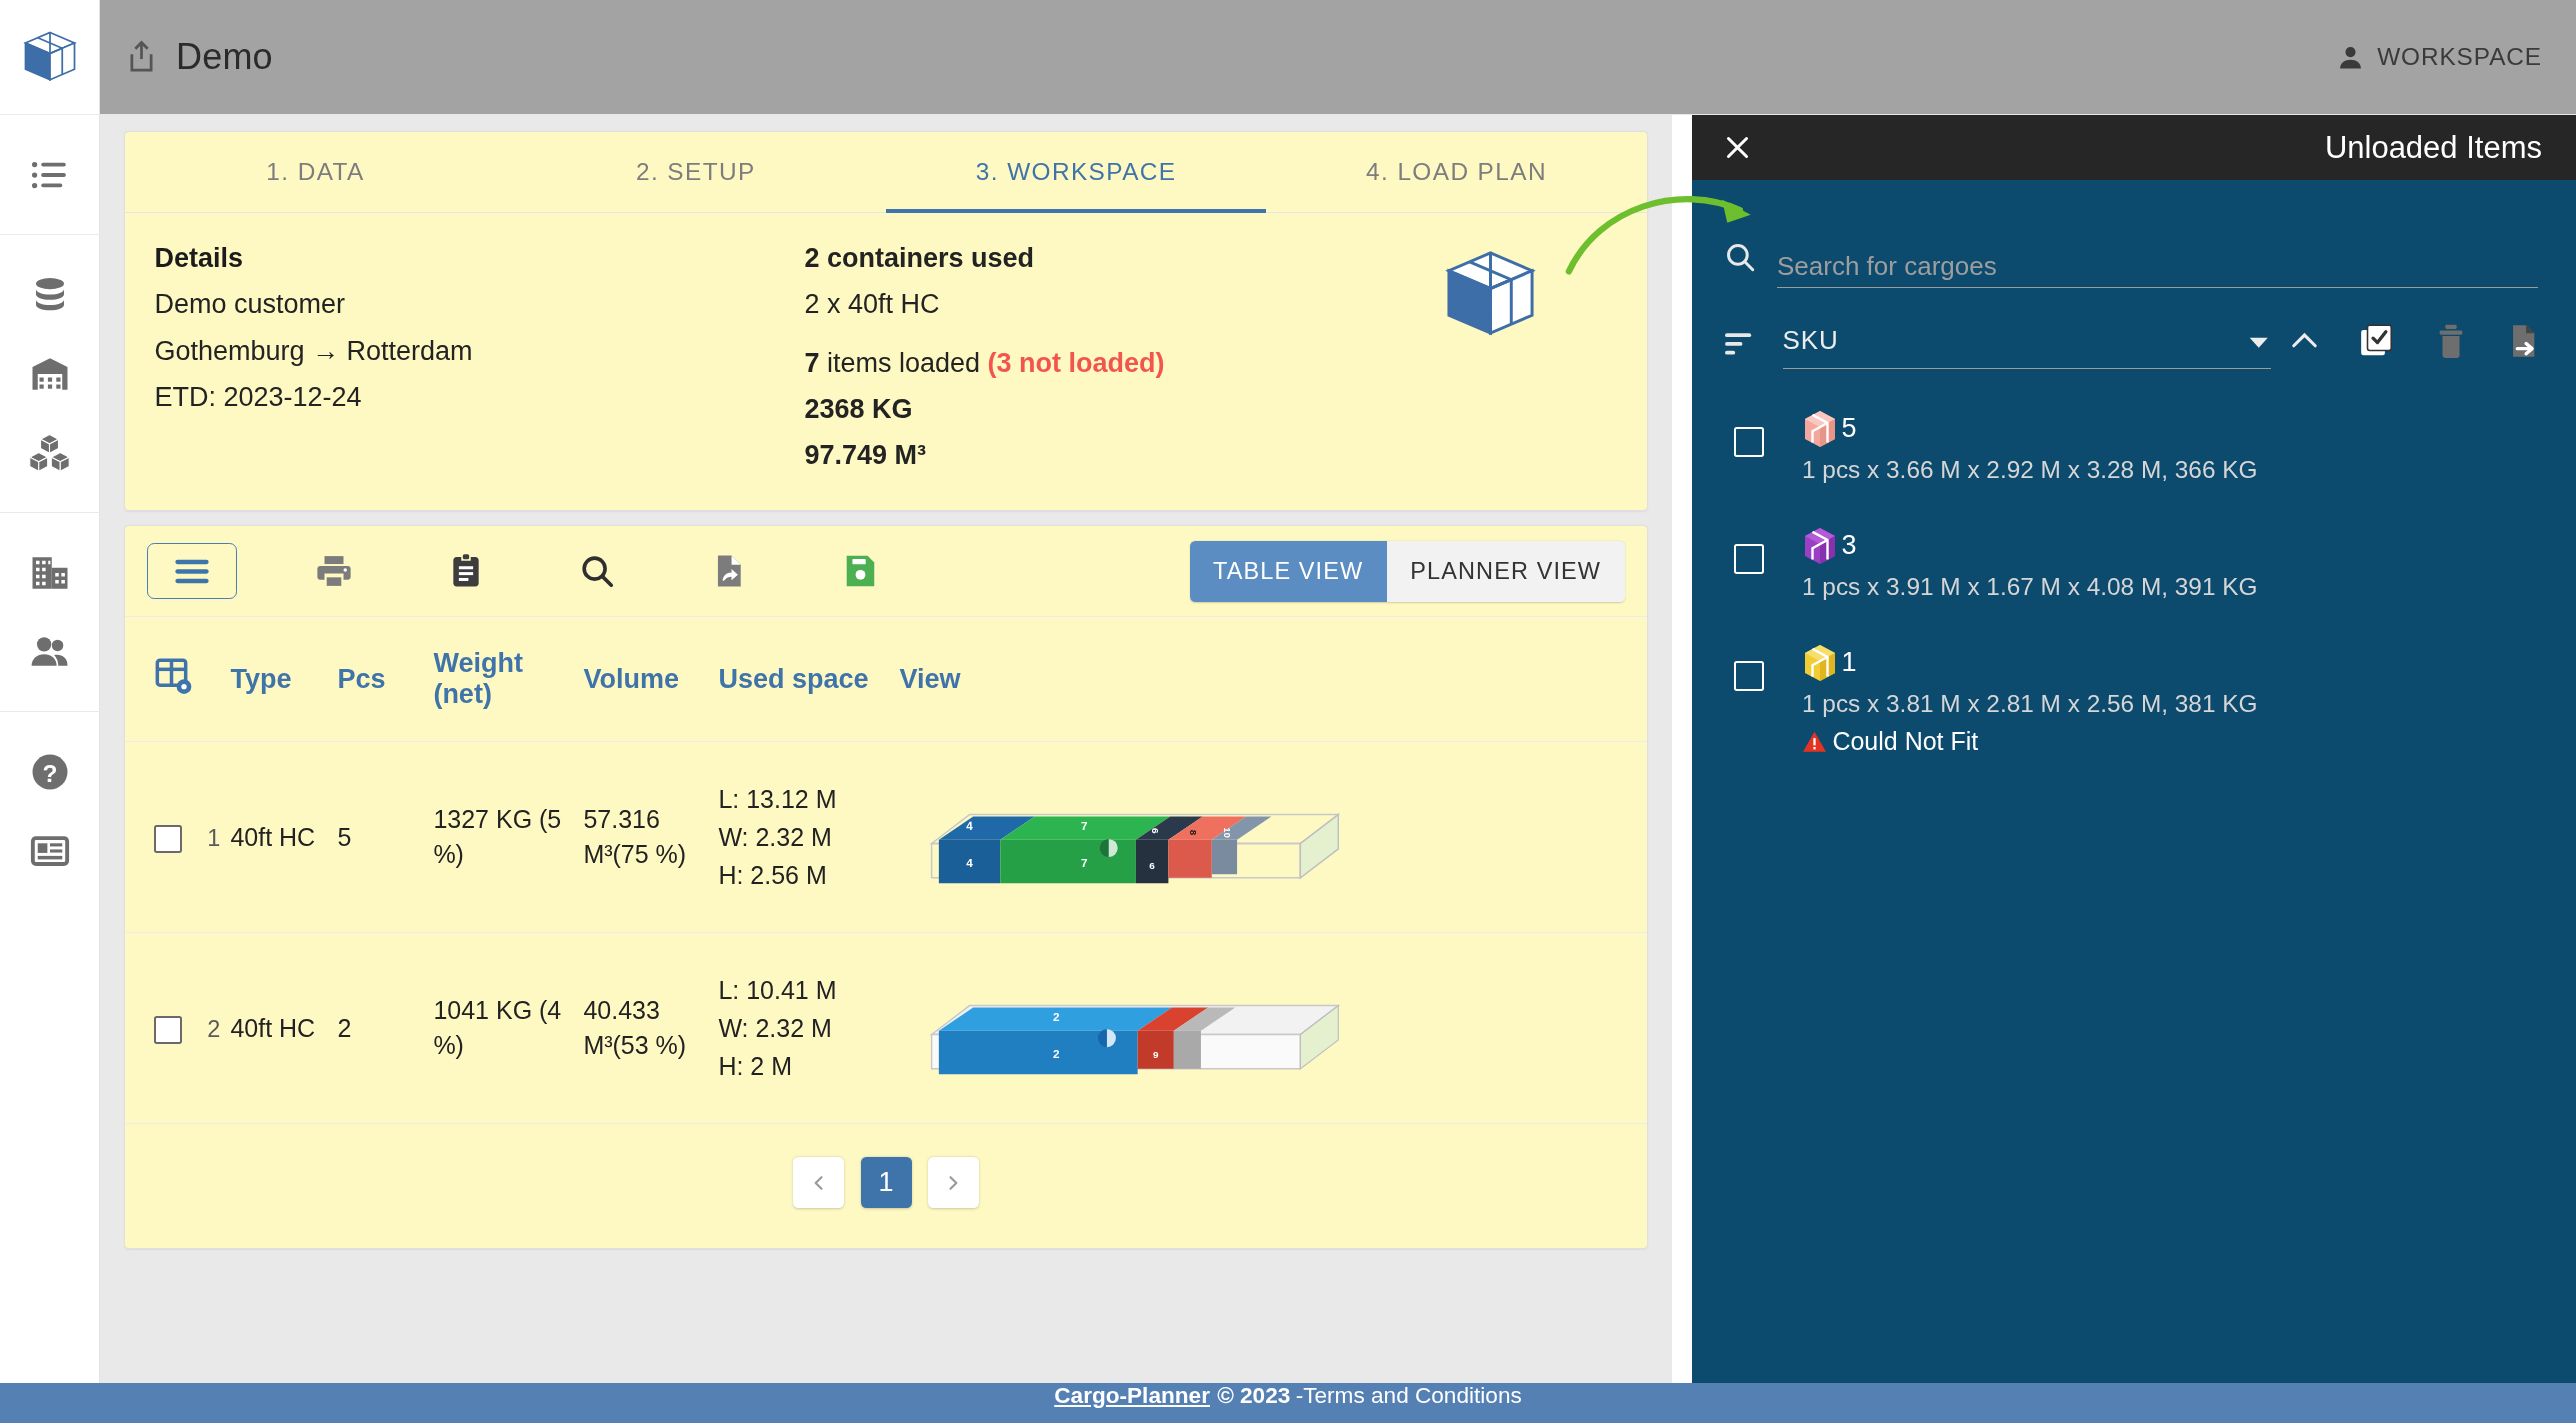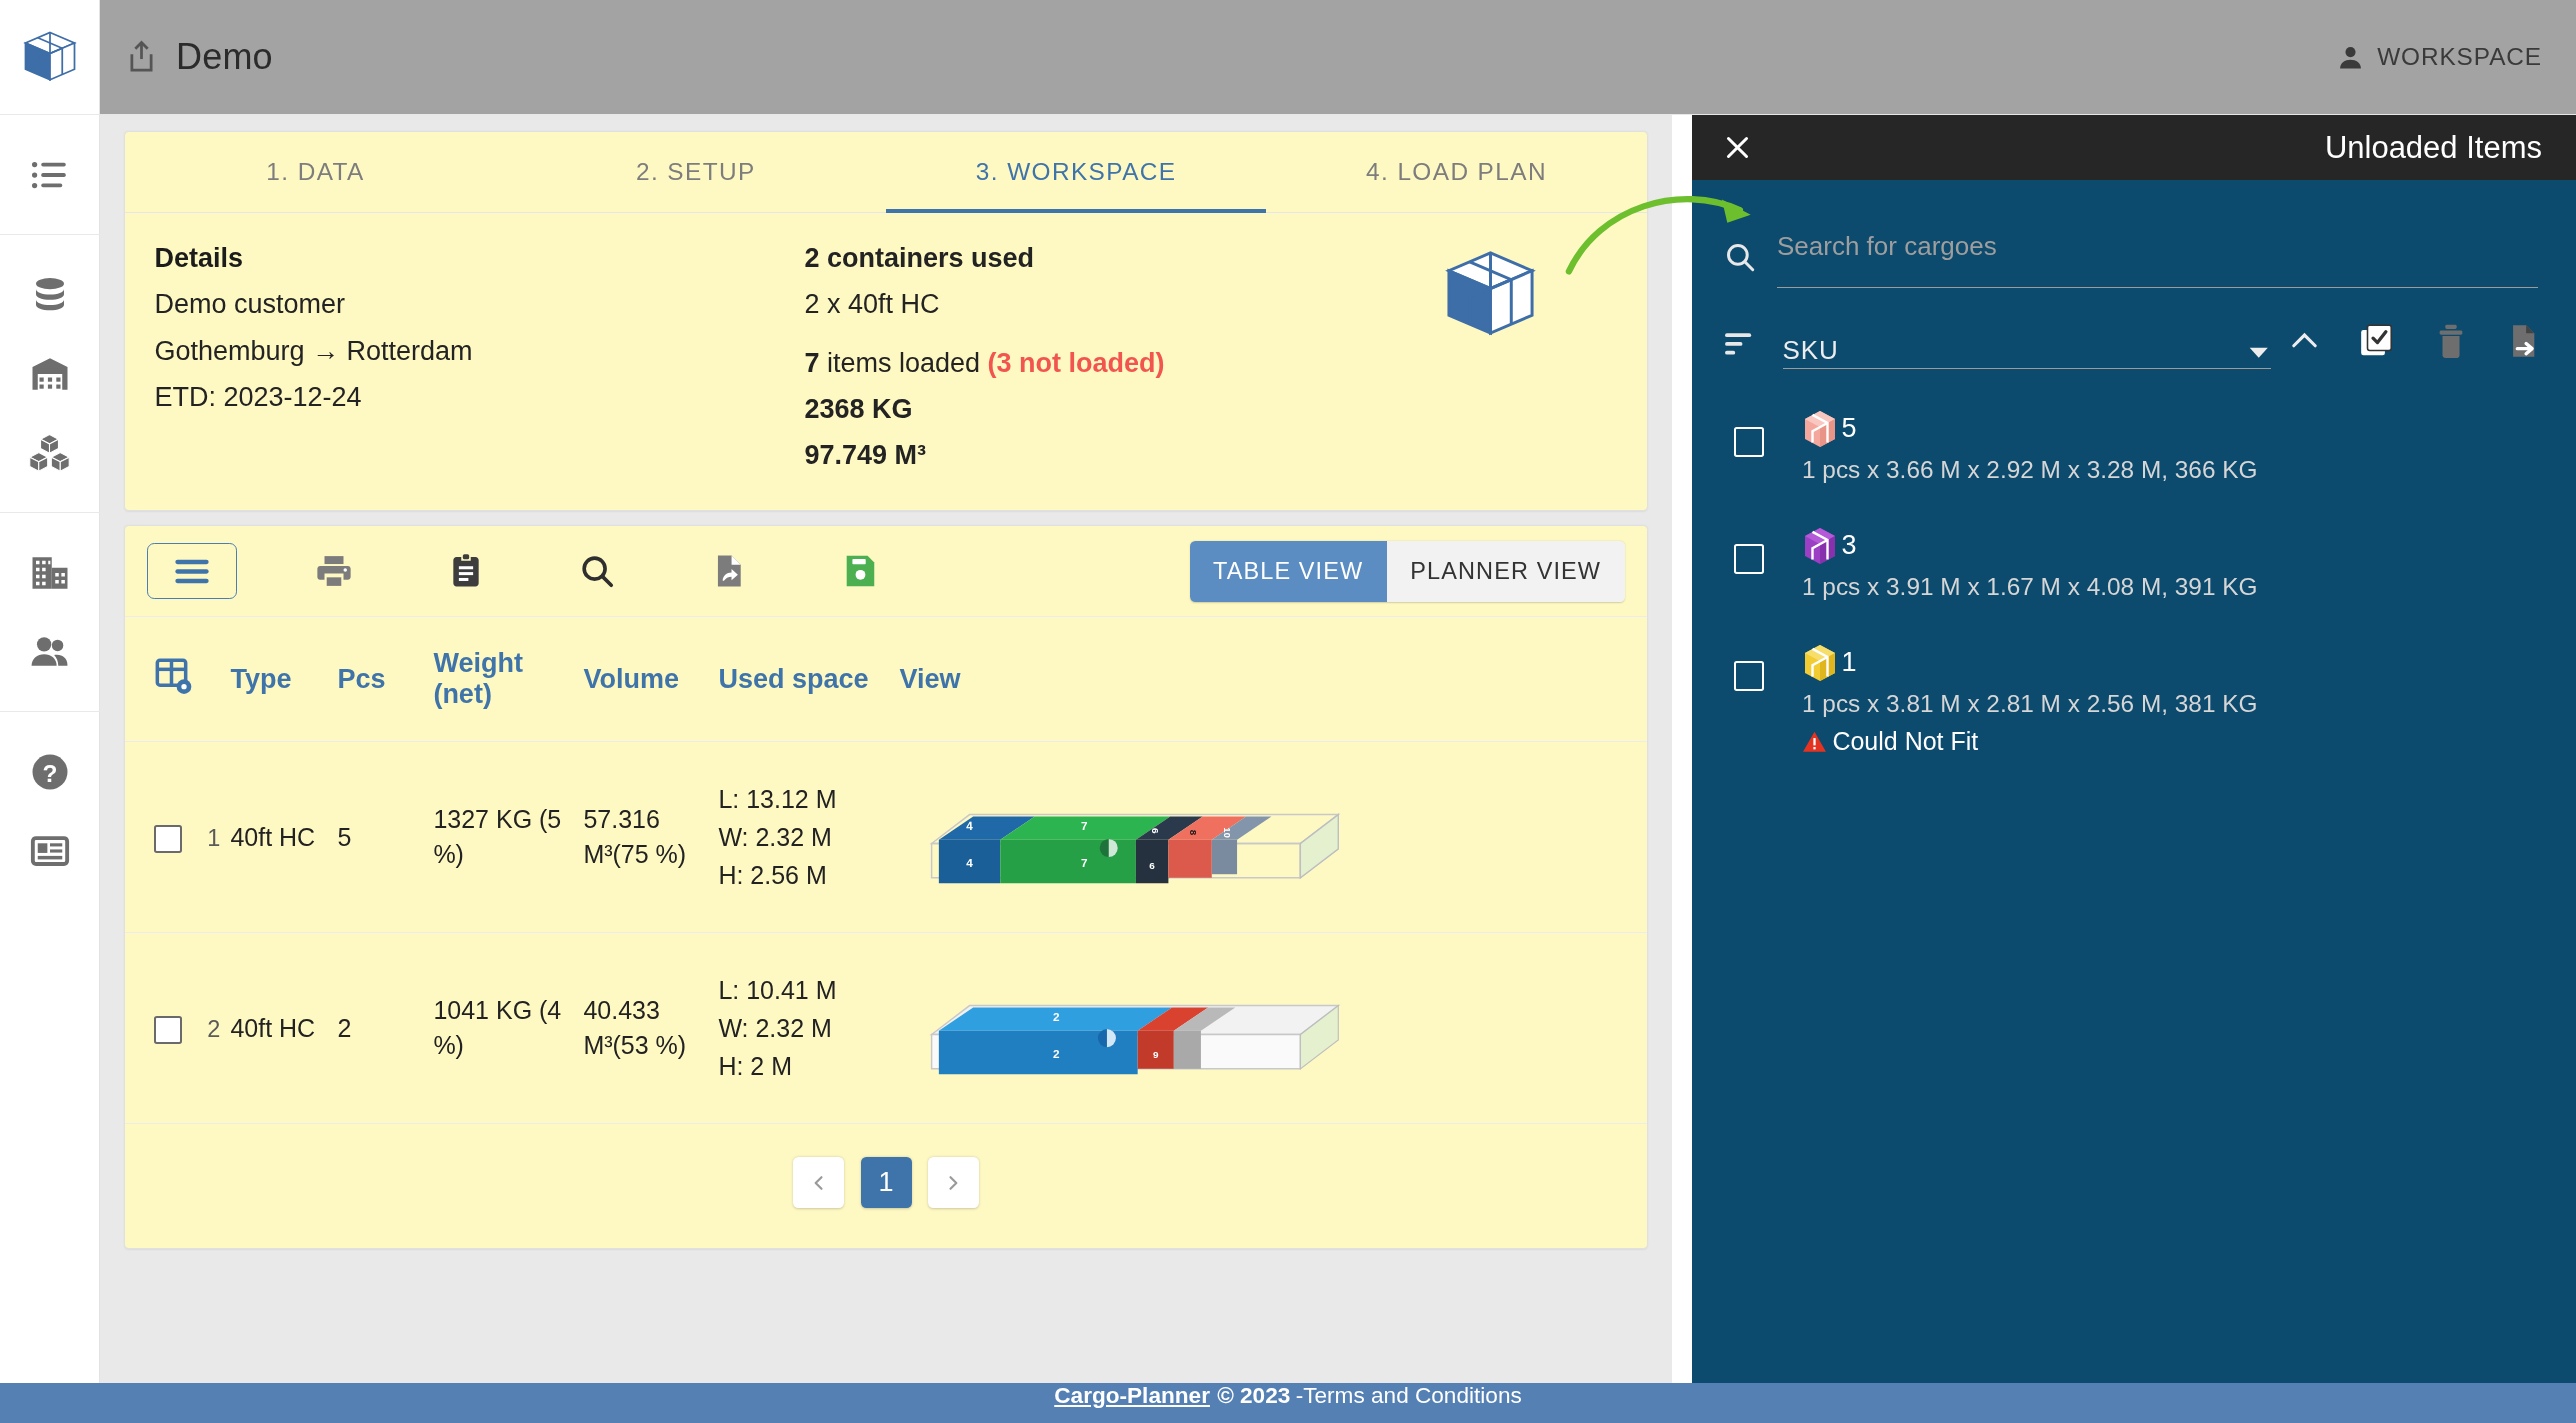--- a/index.html
+++ b/index.html
@@ -127,33 +127,33 @@
   .panel-head {
     height: 65px; background: #262626; display: flex; align-items: center;
     padding: 0 34px 0 27px;
   }
   .panel-title { margin-left: auto; font-size: 31px; color: #fff; }
   .close-x { cursor: pointer; width: 36px; height: 36px; display:flex; align-items:center; justify-content:center;}
   .panel-search {
     display: flex; align-items: flex-end; gap: 20px; padding: 34px 38px 0 31px; height: 108px;
   }
   .panel-search .sline {
-    flex: 1; border-bottom: 0.9px solid #9b9b9b; padding-bottom: 25px;
+    flex: 1; border-bottom: 0.9px solid #9b9b9b; padding-bottom: 5px;
   }
   .panel-search input {
     width: 100%; background: transparent; border: none; outline: none;
     font-size: 26px; color: #e6e6e6; font-family: "Liberation Sans", sans-serif;
   }
   .panel-search input::placeholder { color: #9e9e9e; }
   .panel-sortrow {
     display: flex; align-items: flex-end; gap: 0; padding: 12.6px 27px 0 31px; height: 81px;
   }
   .sort-select {
     flex: 1; max-width: 488px; border-bottom: 0.9px solid #9b9b9b; display: flex; align-items: center;
-    padding-bottom: 2px; margin-left: 23.5px; margin-right: 18px;
+    padding-bottom: 12px; margin-left: 23.5px; margin-right: 18px;
   }
   .sort-select span { font-size: 26px; color: #ededed; letter-spacing: 0.9px;}
   .caret { margin-left: auto; }
   .sortbtns { display: flex; align-items: center; gap: 38px; padding-bottom: 9px; }
   .sortbtns .ib { cursor: pointer; display: flex; align-items: center; justify-content: center; }
 
   .items { padding: 18px 0 0 0; }
   .item { display: flex; align-items: flex-start; padding: 20px 27px 20px 42px; }
   .item .ichk {
     width: 30px; height: 30px; border: 2.7px solid #ffffff; border-radius: 2.7px;

